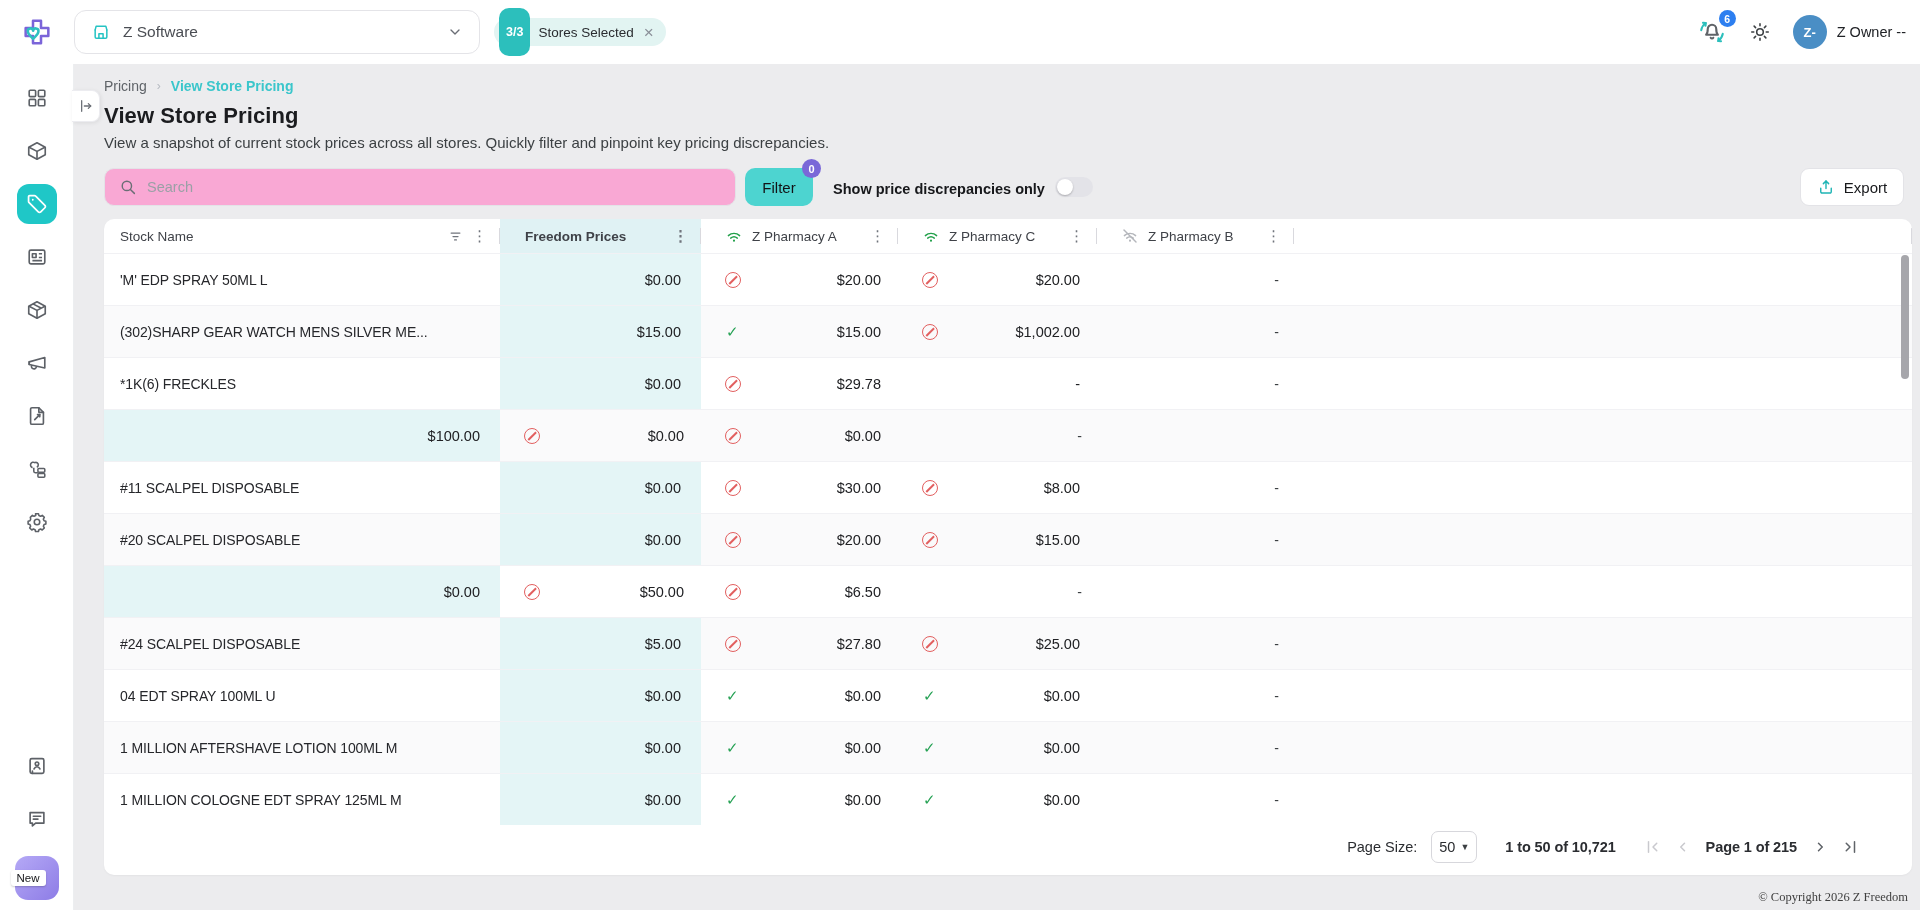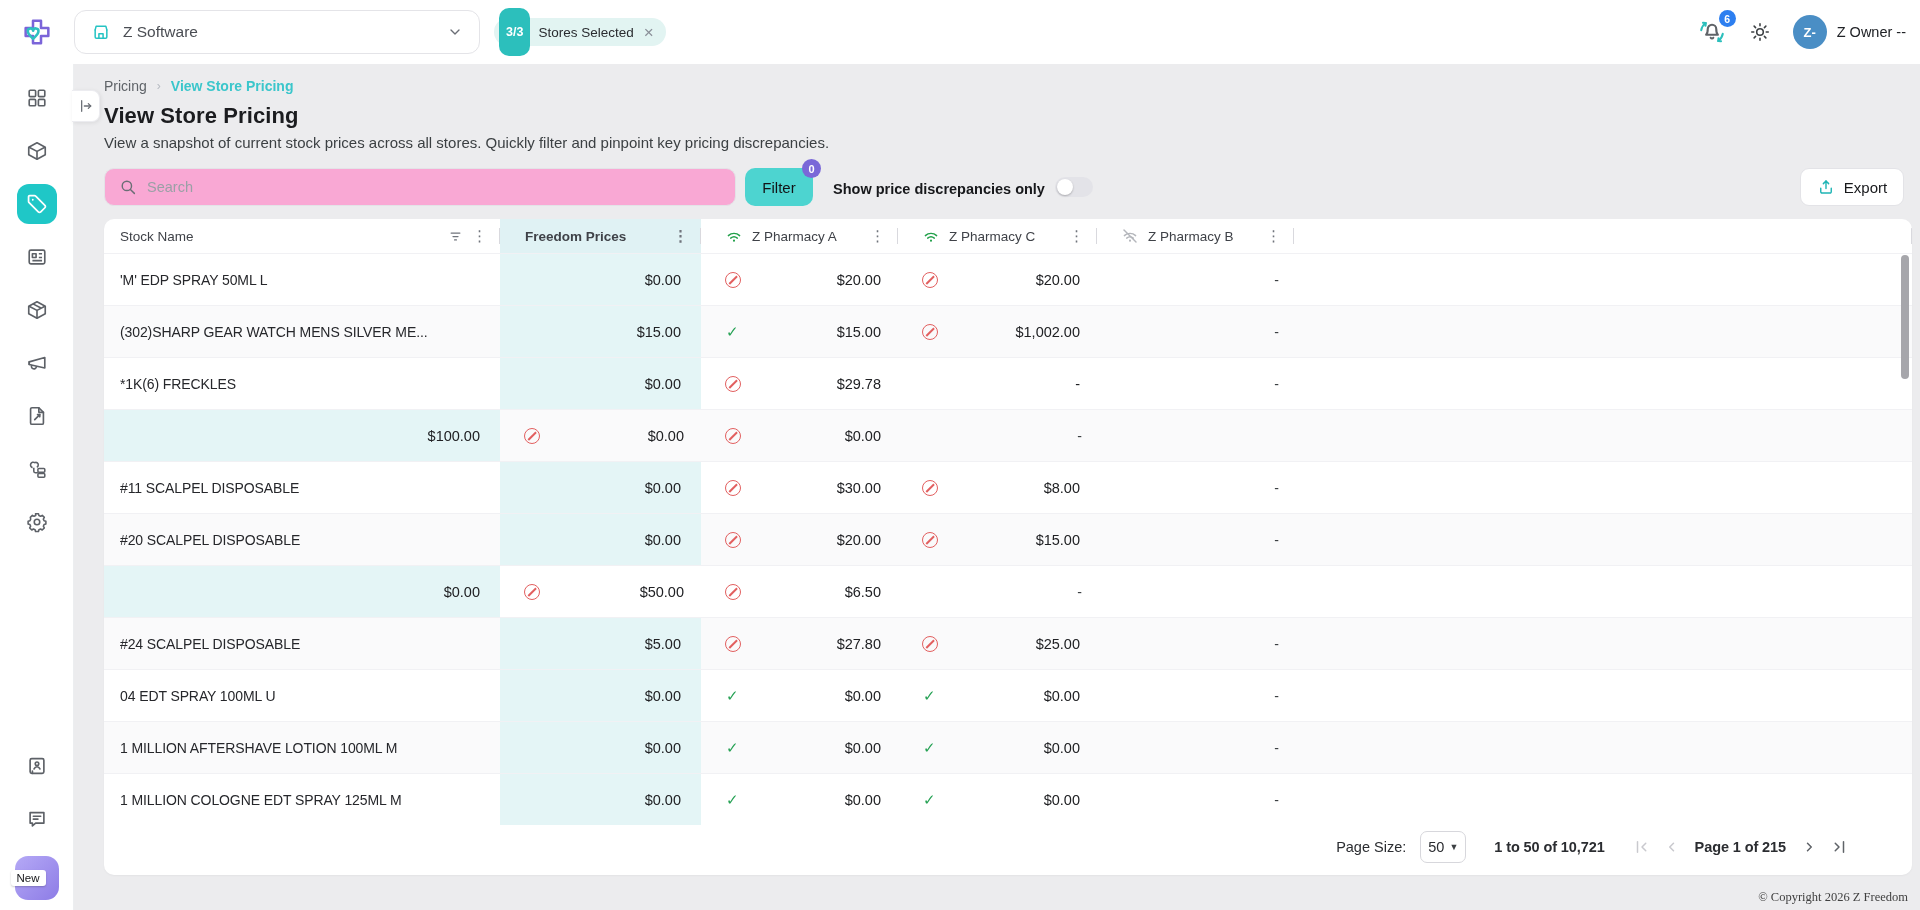--- a/index.html
+++ b/index.html
@@ -110,21 +110,21 @@
   .status[data-status="blocked"]::before { content:""; position:absolute; left:50%; top:50%;
     width:1.5px; height:11px; background:#e25f5f; transform:translate(-50%,-50%) rotate(45deg); }
   .status[data-status="match"]::before { content:"\2713"; color:#27a255; font-size:15px;
     position:absolute; left:1px; top:0; line-height:16px; }
   .status[data-status="none"] { visibility:hidden; }
 
   .scroll-thumb { position:absolute; right:3px; top:36px; width:8px; height:124px;
     background:#a6a6ab; border-radius:4px; }
 
   
-  .pagination { position:absolute; left:0; right:16px; bottom:0; height:50px;
+  .pagination { position:absolute; left:0; right:5px; bottom:0; height:50px;
     display:flex; align-items:center; justify-content:flex-end; gap:14px; padding:0 44px 6px 0;
     font-size:14.5px; color:#2b2d31; }
   .page-size-select { width:46px; height:32px; border:1px solid #d7d7dc; border-radius:7px;
     display:flex; align-items:center; justify-content:center; gap:5px; cursor:pointer; }
   .page-size-select .caret { font-size:9px; color:#3c4043; }
   .range-text { margin-left:14px; font-weight:600; letter-spacing:-.1px; }
   .pager { display:flex; align-items:center; gap:4px; margin-left:10px; }
   .pg-btn { border:none; background:transparent; display:flex; align-items:center;
     color:#5f6368; cursor:pointer; padding:4px; }
   .pg-btn.disabled { color:#c9c9ce; cursor:default; }

